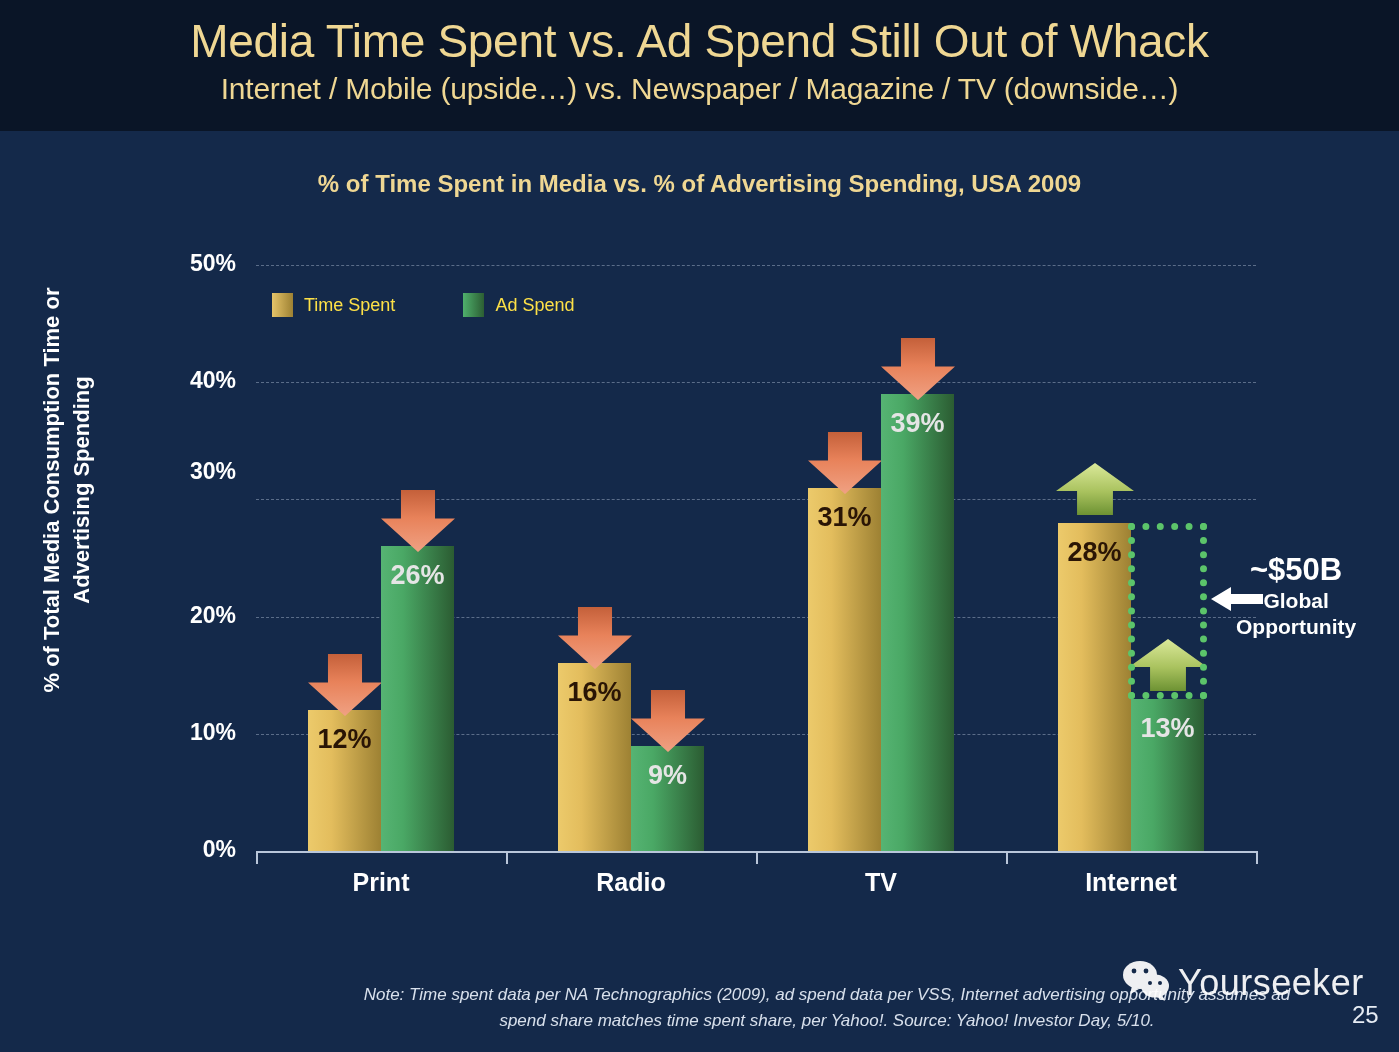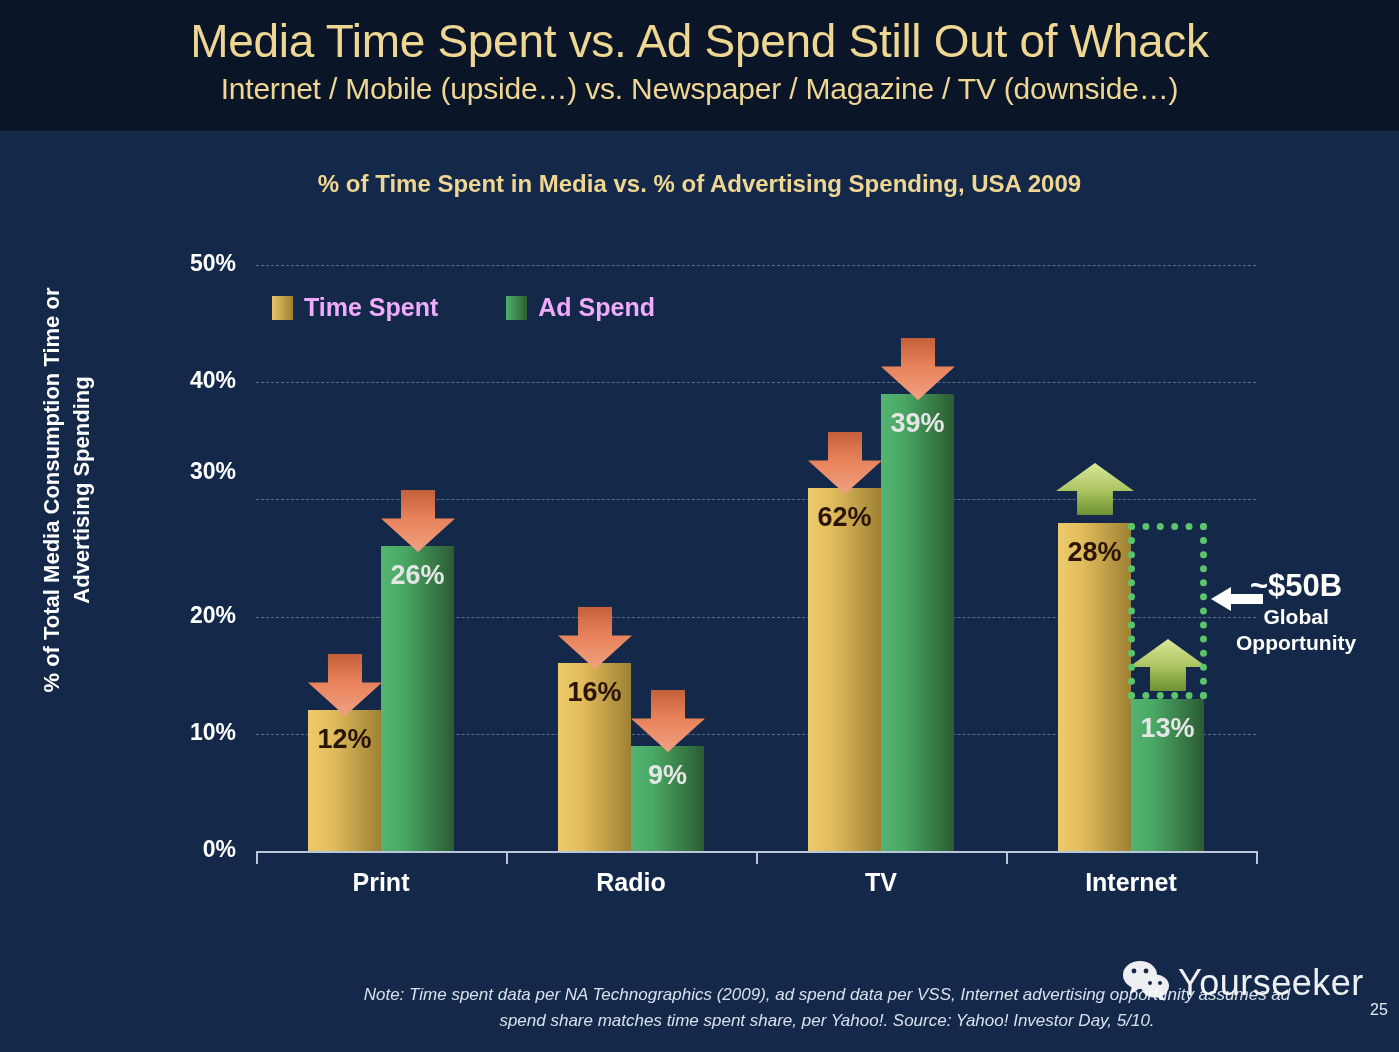--- a/index.html
+++ b/index.html
@@ -123,23 +123,23 @@
     width: 21px; height: 24px;
     display: block;
   }
   .legend-swatch.gold {
     background: linear-gradient(to right, #e6c469, #9d8133);
   }
   .legend-swatch.green {
     background: linear-gradient(to right, #4fb06c, #2c5e33);
   }
   .legend-label {
-    color: #f0abfc;
-    font-size: 25px;
-    font-weight: bold;
+    color: #fde047;
+    font-size: 18px;
+    font-weight: normal;
   }
 
   
   .bar {
     position: absolute;
     bottom: 0;
   }
   .bar.gold {
     background: linear-gradient(to right, #ecca6b 0%, #e3bd5d 32%, #9d8133 100%);
   }
@@ -166,21 +166,20 @@
   #opportunity-box {
     position: absolute;
     border: 7px dotted #5cc46a;
     box-sizing: border-box;
   }
   #opportunity-callout {
     position: absolute;
     color: #ffffff;
     text-align: center;
     white-space: nowrap;
-    margin-top: 16px;
   }
   #opportunity-amount {
     font-size: 31px;
     font-weight: bold;
     line-height: 36px;
   }
   #opportunity-sub {
     font-size: 21px;
     font-weight: bold;
     line-height: 26px;
@@ -221,22 +220,21 @@
     font-size: 17px;
     font-style: italic;
     line-height: 26px;
     text-align: center;
   }
   #page-number {
     position: absolute;
     left: 1352px;
     top: 1001px;
     color: #e7ecf4;
-    font-size: 16px;
-    margin-left: 18px;
+    font-size: 24px;
   }
 
   
   #watermark {
     position: absolute;
     left: 1122px;
     top: 960px;
     display: flex;
     align-items: center;
     gap: 6px;
@@ -342,21 +340,21 @@
         <stop offset="0%" stop-color="#c4603a"></stop>
         <stop offset="45%" stop-color="#e8825a"></stop>
         <stop offset="100%" stop-color="#f0a183"></stop>
       </linearGradient>
     </defs>
     <path d="M19.98 0 L54.019999999999996 0 L54.019999999999996 28.52 L74 28.52 L37 62 L0 28.52 L19.98 28.52 Z" fill="url(#dg7462)"></path>
   </svg>
       </div>
       <div class="cat-label" style="left: 521px; width: 220px;">Radio</div>
       <div class="bar gold" style="left: 808px; top: 487.68px; width: 73px; height: 363.32px; bottom: auto;"></div>
-      <div class="bar-value dark" style="position: absolute; left: 802px; width: 85px; top: 501.68px;">62%</div>
+      <div class="bar-value dark" style="position: absolute; left: 802px; width: 85px; top: 501.68px;">31%</div>
       <div class="arrow" style="left: 807.5px; top: 431.68px;">
         <svg width="74" height="62" viewBox="0 0 74 62">
     <defs>
       <linearGradient id="dg7462" x1="0" y1="0" x2="0" y2="1">
         <stop offset="0%" stop-color="#c4603a"></stop>
         <stop offset="45%" stop-color="#e8825a"></stop>
         <stop offset="100%" stop-color="#f0a183"></stop>
       </linearGradient>
     </defs>
     <path d="M19.98 0 L54.019999999999996 0 L54.019999999999996 28.52 L74 28.52 L37 62 L0 28.52 L19.98 28.52 Z" fill="url(#dg7462)"></path>

